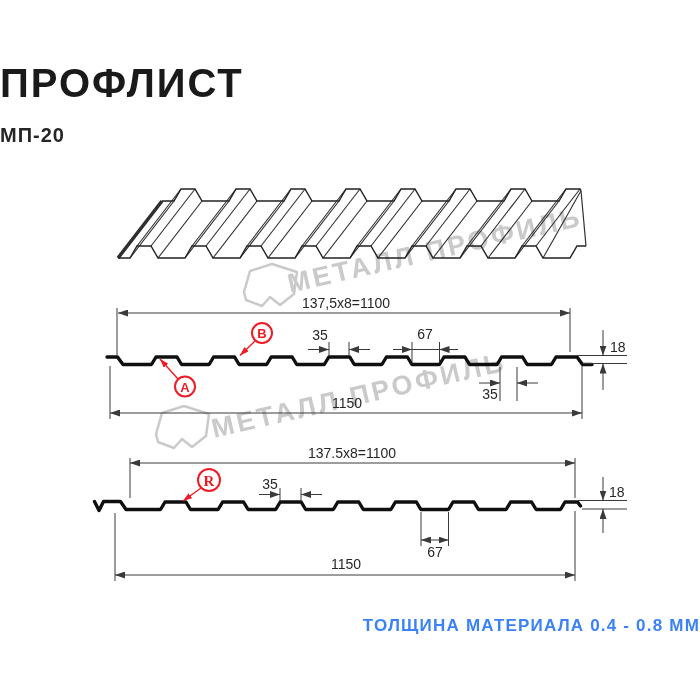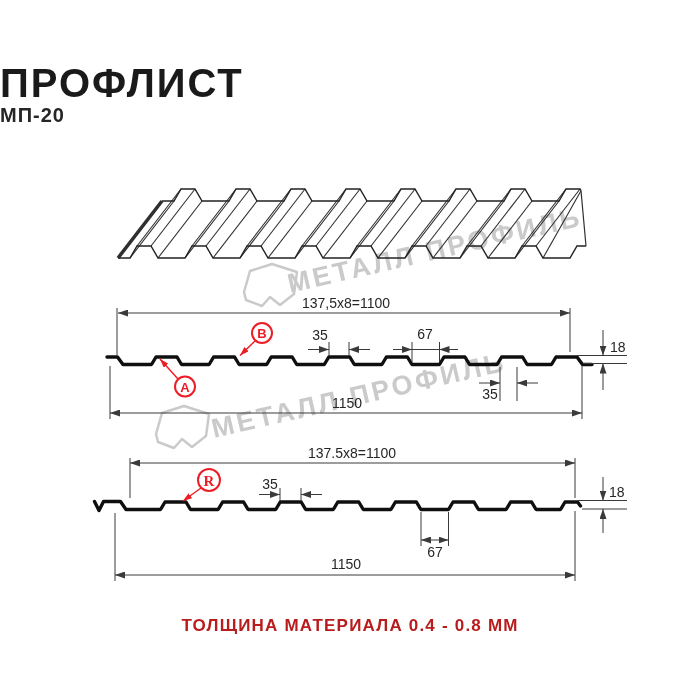--- a/index.html
+++ b/index.html
@@ -1,22 +1,22 @@
 <!DOCTYPE html>
 <html><head>
 <meta charset="utf-8">
 <style>
   html,body{margin:0;padding:0;background:#fff;}
   .page{position:relative;width:700px;height:700px;background:#ffffff;overflow:hidden;
         font-family:"Liberation Sans",sans-serif;}
   .hdr{position:absolute;left:0;top:62px;width:700px;text-align:left;}
   .title{font-size:40px;font-weight:800;letter-spacing:2px;color:#1a1a1a;line-height:1.05;}
-  .subtitle{margin-top:0;font-size:20px;font-weight:600;letter-spacing:1px;color:#262626;}
-  .ftr{position:absolute;left:0;top:616px;width:700px;text-align:center;
-       font-size:17px;font-weight:600;letter-spacing:1.2px;color:#b91c1c;}
+  .subtitle{margin-top:20px;font-size:20px;font-weight:600;letter-spacing:1px;color:#262626;}
+  .ftr{position:absolute;left:0;top:616px;width:700px;text-align:right;
+       font-size:17px;font-weight:600;letter-spacing:1.2px;color:#3b82f6;}
   svg{position:absolute;left:0;top:0;}
   .dim{font-size:14px;fill:#262626;font-family:"Liberation Sans",sans-serif;}
   .dl{stroke:#3a3a3a;stroke-width:1;fill:none;}
   .prof{stroke:#0f0f0f;stroke-width:3.4;fill:none;stroke-linejoin:round;stroke-linecap:round;}
   .wire{stroke:#2f2f2f;stroke-width:1.1;fill:none;}
   .sil{stroke:#222;stroke-width:1.4;fill:none;stroke-linejoin:miter;}
   .redl{stroke:#ee1c25;stroke-width:1.4;fill:none;}
   .redc{stroke:#ee1c25;stroke-width:2;fill:none;}
   .red-lbl{font-size:13px;font-weight:bold;fill:#ee1c25;font-family:"Liberation Sans",sans-serif;}
   .red-lbl-serif{font-size:15px;font-weight:bold;fill:#ee1c25;font-family:"Liberation Serif",serif;}

